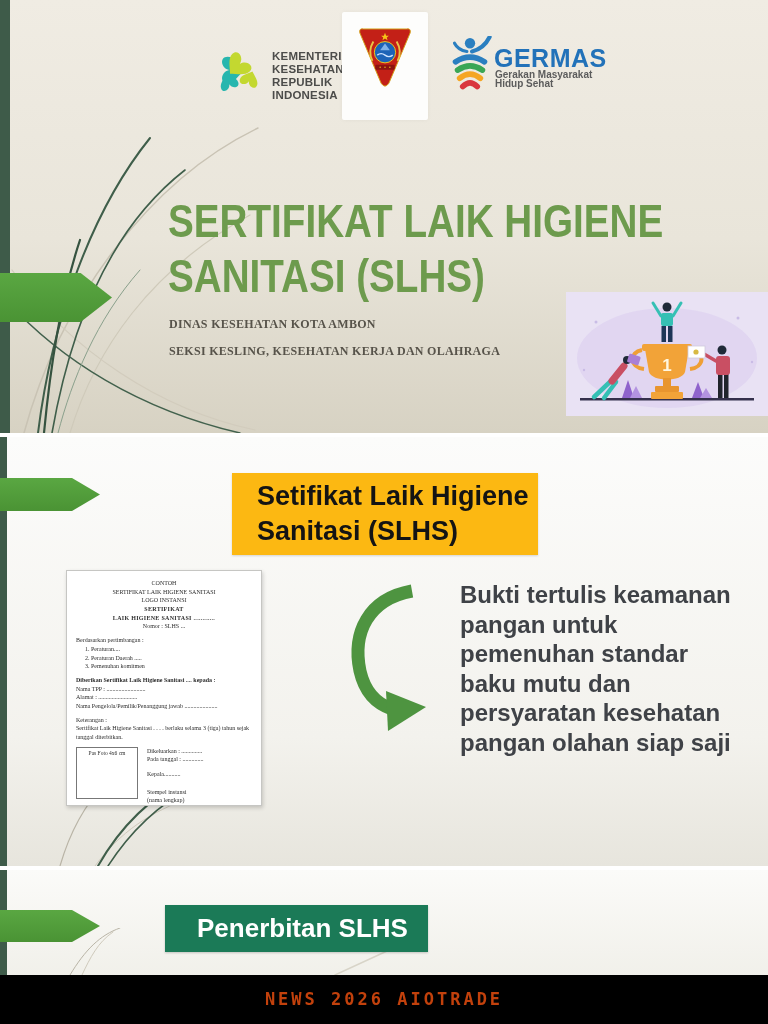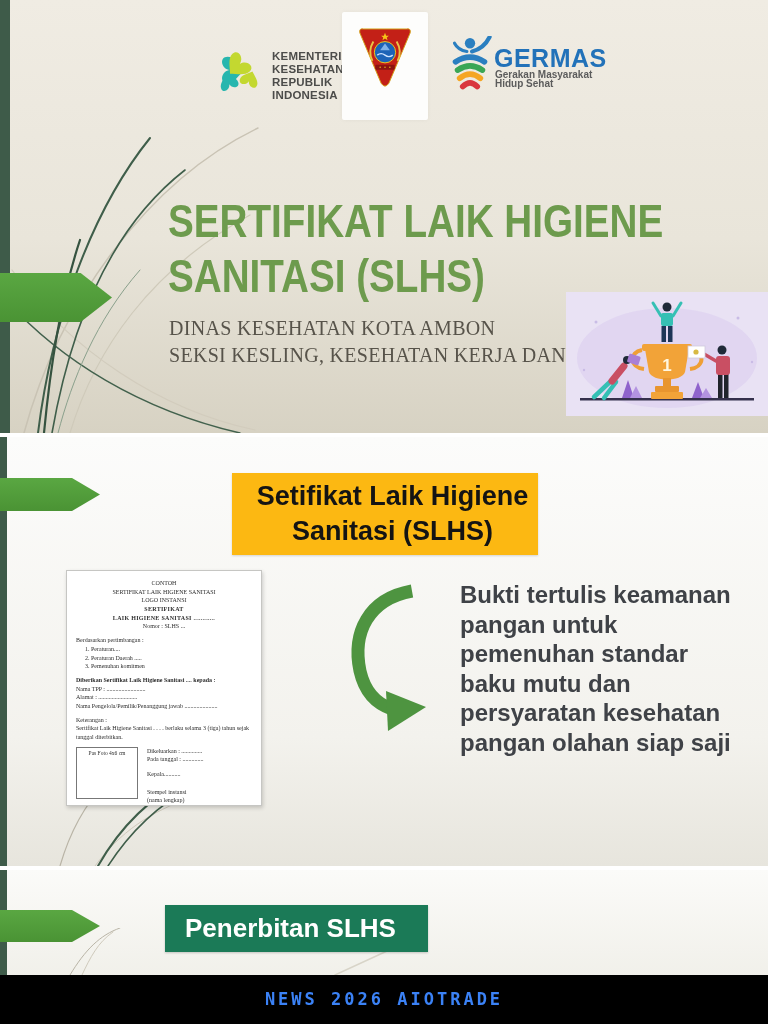--- a/index.html
+++ b/index.html
@@ -24,29 +24,29 @@
               border-radius:2px;box-shadow:0 0 4px rgba(0,0,0,.05);text-align:center;}
   .crest-card svg{margin-top:14px;}
   .germas-icon{position:absolute;left:447px;top:36px;}
   .germas-title{position:absolute;left:494px;top:44px;font-weight:bold;font-size:25px;
                 color:#2272b9;letter-spacing:.5px;}
   .germas-sub{position:absolute;left:495px;top:70px;font-weight:bold;font-size:10px;
               line-height:9px;color:#5c5c5c;white-space:pre-line;}
   .page-title{position:absolute;left:168px;top:194px;width:600px;font-weight:bold;font-size:46px;
               line-height:55px;color:#6d9b4d;white-space:pre-line;transform:scaleX(.84);
               transform-origin:0 0;margin:0;}
-  .subtitle{position:absolute;left:169px;font-family:"Liberation Serif",serif;font-weight:normal;
-            font-size:20px;color:#57534a;letter-spacing:.3px;}
+  .subtitle{position:absolute;left:169px;font-family:"Liberation Serif",serif;font-weight:bold;
+            font-size:12px;color:#57534a;letter-spacing:.3px;}
   .subtitle1{top:317px;} .subtitle2{top:344px;}
   .illustration{position:absolute;left:566px;top:292px;width:202px;height:124px;}
   
   .slide2{top:437px;height:429px;background:linear-gradient(180deg,#fcfcfb 0%,#f3f2ed 70%,#e7e5dd 100%);}
   .yellow-box{position:absolute;left:232px;top:36px;width:306px;height:82px;background:#fcb812;
-              color:#141414;font-weight:bold;font-size:27px;line-height:35px;padding:6px 0 0 15px;
-              box-sizing:border-box;white-space:pre-line;box-shadow:0 1px 2px rgba(0,0,0,.15);text-align:center;}
+              color:#141414;font-weight:bold;font-size:27px;line-height:35px;padding:6px 0 0 25px;
+              box-sizing:border-box;white-space:pre-line;box-shadow:0 1px 2px rgba(0,0,0,.15);}
   .certificate{position:absolute;left:66px;top:133px;width:196px;height:236px;background:#fff;
                border:1px solid #c6c6c3;box-shadow:1px 2px 4px rgba(0,0,0,.18);box-sizing:border-box;
                padding:8px 9px;font-family:"Liberation Serif",serif;font-size:6px;line-height:1.45;
                color:#2e2e2e;}
   .cert-head{text-align:center;}
   .cert-head .ch4,.cert-head .ch5{font-weight:bold;letter-spacing:.3px;}
   .cert-basis{margin-top:5px;}
   .cert-list{margin-left:9px;}
   .cert-grant{margin-top:5px;font-weight:bold;}
   .cert-note{margin-top:5px;}
@@ -54,25 +54,25 @@
   .photo-box{width:62px;height:52px;border:1px solid #777;flex:0 0 auto;text-align:center;
              font-size:5.5px;padding-top:2px;box-sizing:border-box;}
   .issue-col{margin-left:9px;}
   .issue-col .gap1{margin-top:6px;} .issue-col .gap2{margin-top:9px;}
   .curved-arrow{position:absolute;left:342px;top:146px;}
   .body-text{position:absolute;left:460px;top:143px;width:300px;font-weight:bold;font-size:24px;
              line-height:29.5px;color:#3f4247;white-space:pre-line;}
   
   .slide3{top:870px;height:105px;background:linear-gradient(180deg,#fbfbf9,#f1f0ea);}
   .process-box{position:absolute;left:165px;top:35px;width:263px;height:47px;background:#1b7a57;
-               color:#fff;font-weight:bold;font-size:26px;line-height:47px;padding-left:20px;
+               color:#fff;font-weight:bold;font-size:26px;line-height:47px;padding-left:32px;
                box-sizing:border-box;box-shadow:0 1px 2px rgba(0,0,0,.2);}
   
   .footer-bar{position:absolute;left:0;top:975px;width:768px;height:49px;background:#000;}
-  .footer-text{width:100%;text-align:center;line-height:49px;color:#3b82f6;font-weight:bold;
+  .footer-text{width:100%;text-align:center;line-height:49px;color:#c2410c;font-weight:bold;
                font-family:"DejaVu Sans Mono",monospace;font-size:17px;letter-spacing:3px;}
 </style>
 </head>
 <body>
 
 <div class="canvas">
 
   <section class="slide slide1">
     <svg class="decor" style="left:0;top:120px;" width="260" height="313" viewBox="0 0 260 313">
       <g fill="none" stroke-linecap="round">

